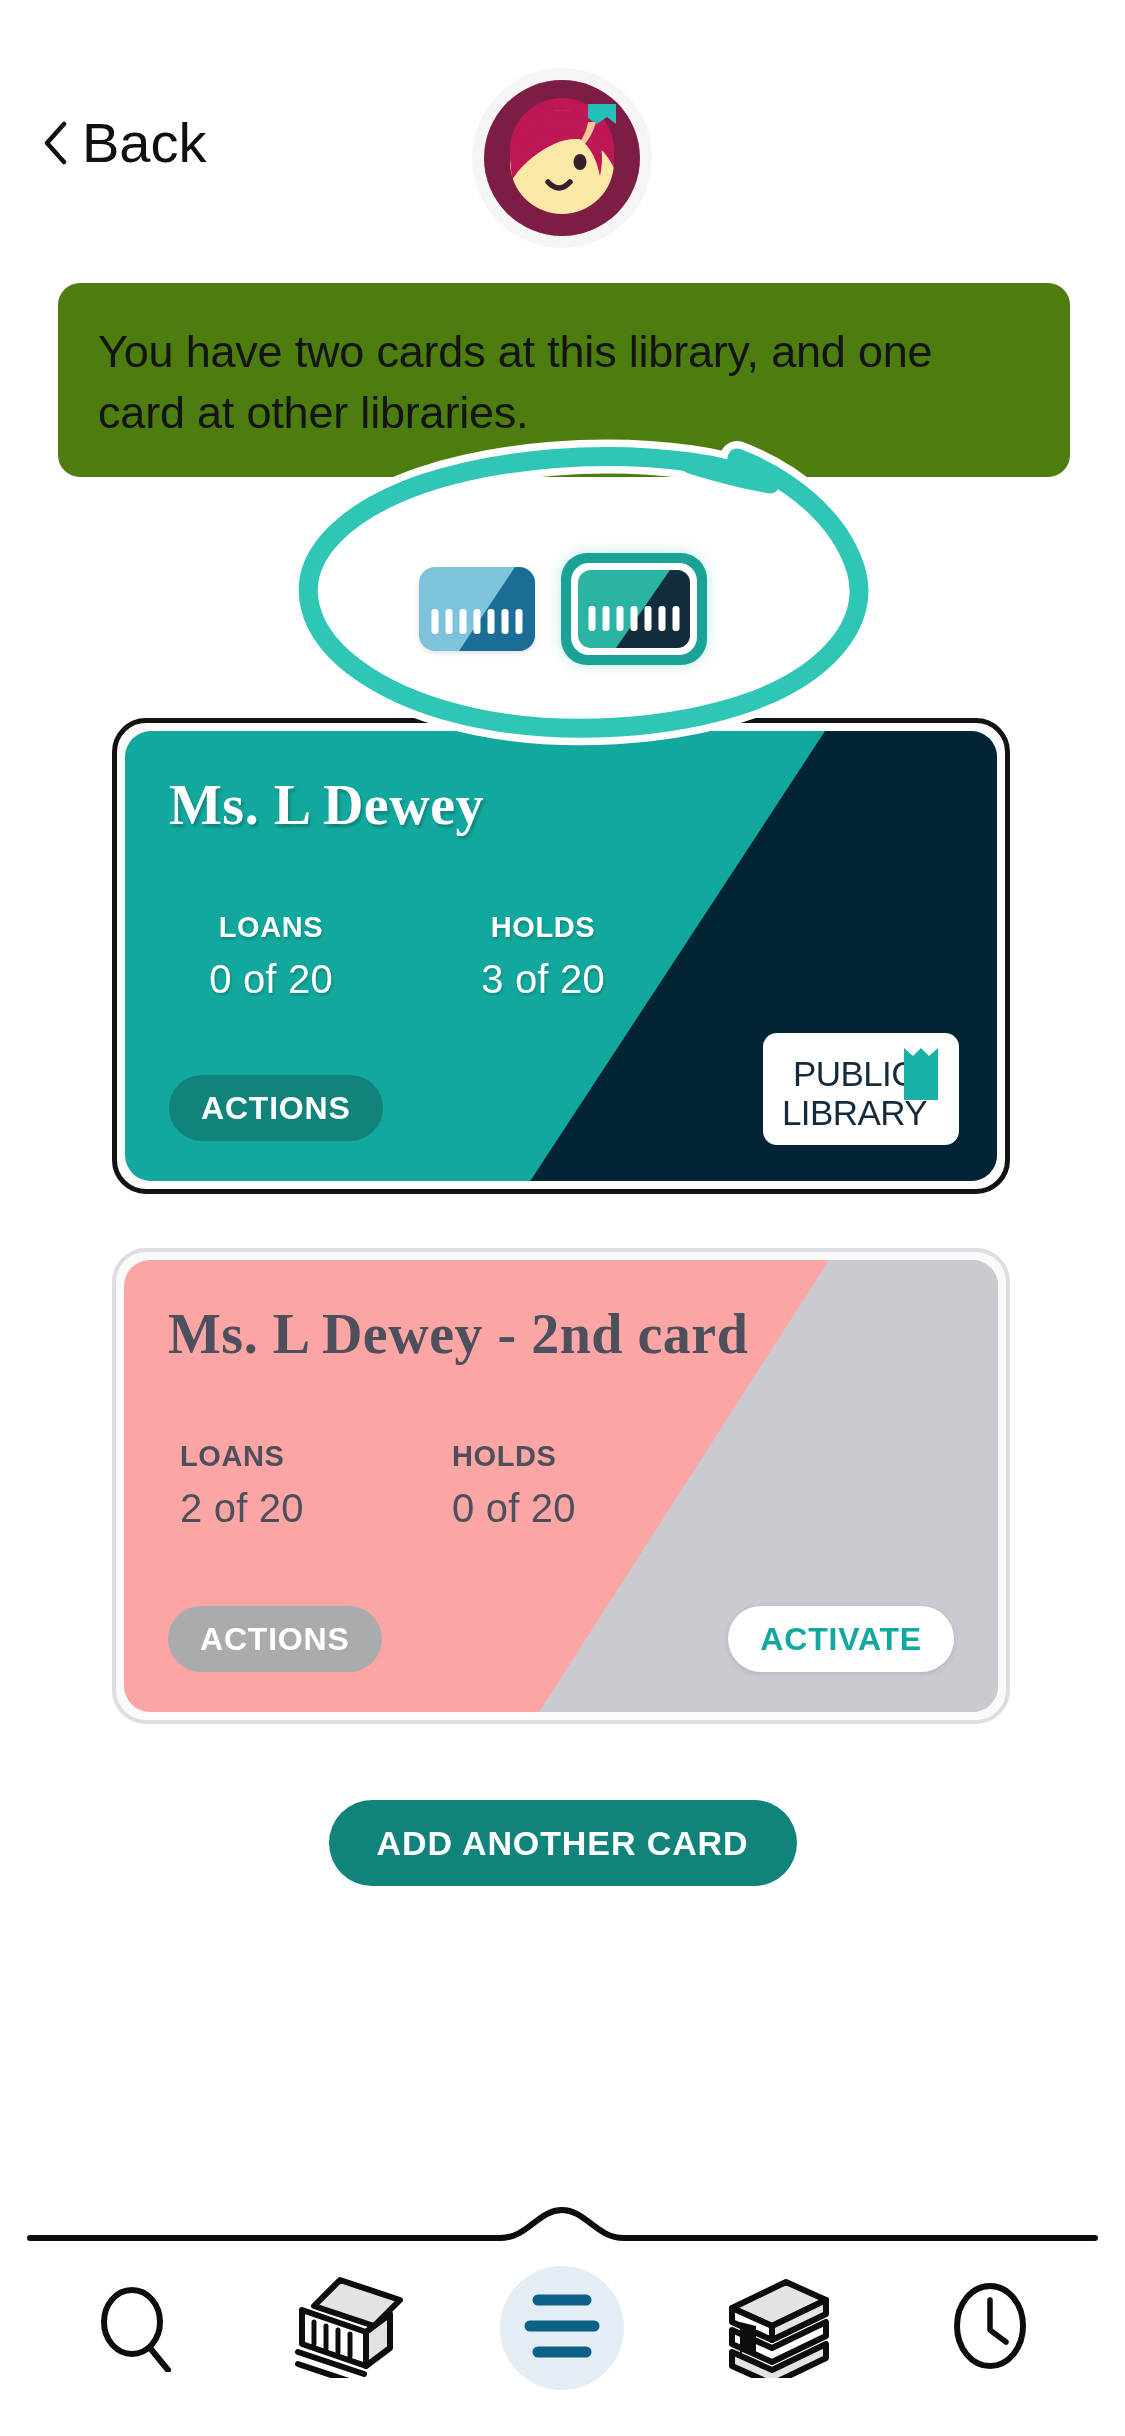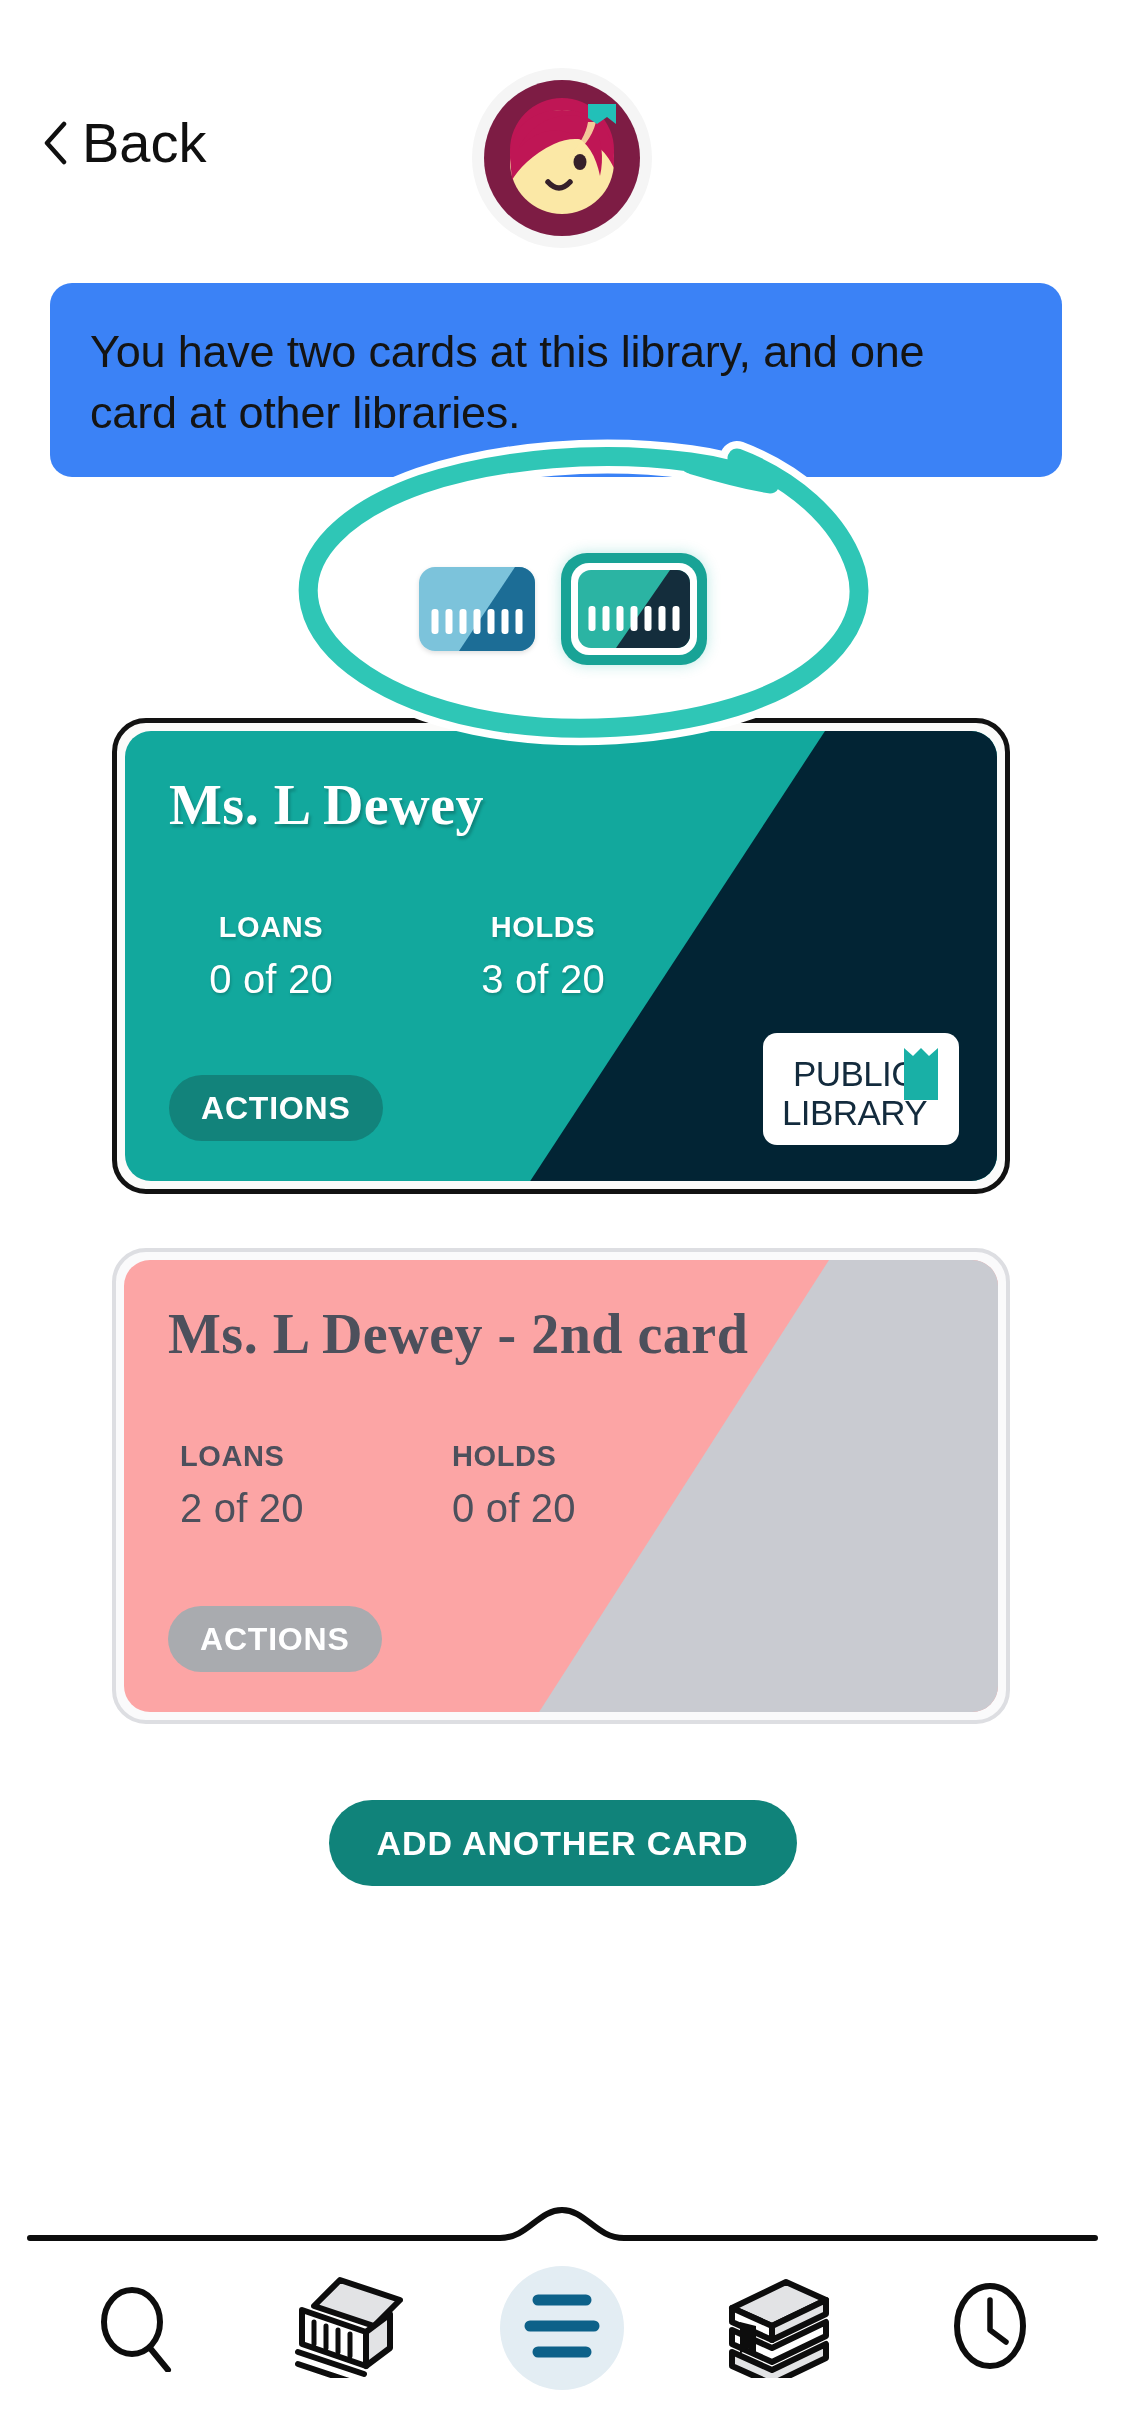--- a/index.html
+++ b/index.html
@@ -65,25 +65,25 @@
     height: 156px;
     border-radius: 50%;
     background: #7d1c44;
     position: relative;
     overflow: hidden;
   }
 
   
   .banner {
     position: absolute;
-    left: 50px;
+    left: 58px;
     top: 283px;
     width: 1012px;
     min-height: 160px;
-    background: #3b82f6;
+    background: #4d7c0f;
     border-radius: 22px;
     padding: 38px 40px 34px 40px;
   }
   .banner-text {
     font-size: 45px;
     line-height: 1.36;
     color: #141414;
     letter-spacing: -0.2px;
   }
 
@@ -510,20 +510,21 @@
           <div class="stat-value">2 of 20</div>
         </div>
         <div class="stat-col stat-inactive">
           <div class="stat-label">HOLDS</div>
           <div class="stat-value">0 of 20</div>
         </div>
       </div>
 
       <div class="pill pill-actions-inactive">ACTIONS</div>
 
+      <div class="pill pill-activate">ACTIVATE</div>
     </div>
   </div>
 
   <div class="add-card-btn">ADD ANOTHER CARD</div>
 
   <div class="annotation">
     <svg width="640" height="340" viewBox="0 0 640 340">
       <g fill="none" stroke-linecap="round" stroke-linejoin="round">
 
         <path d="M487 38 C540 58 590 98 606 150

